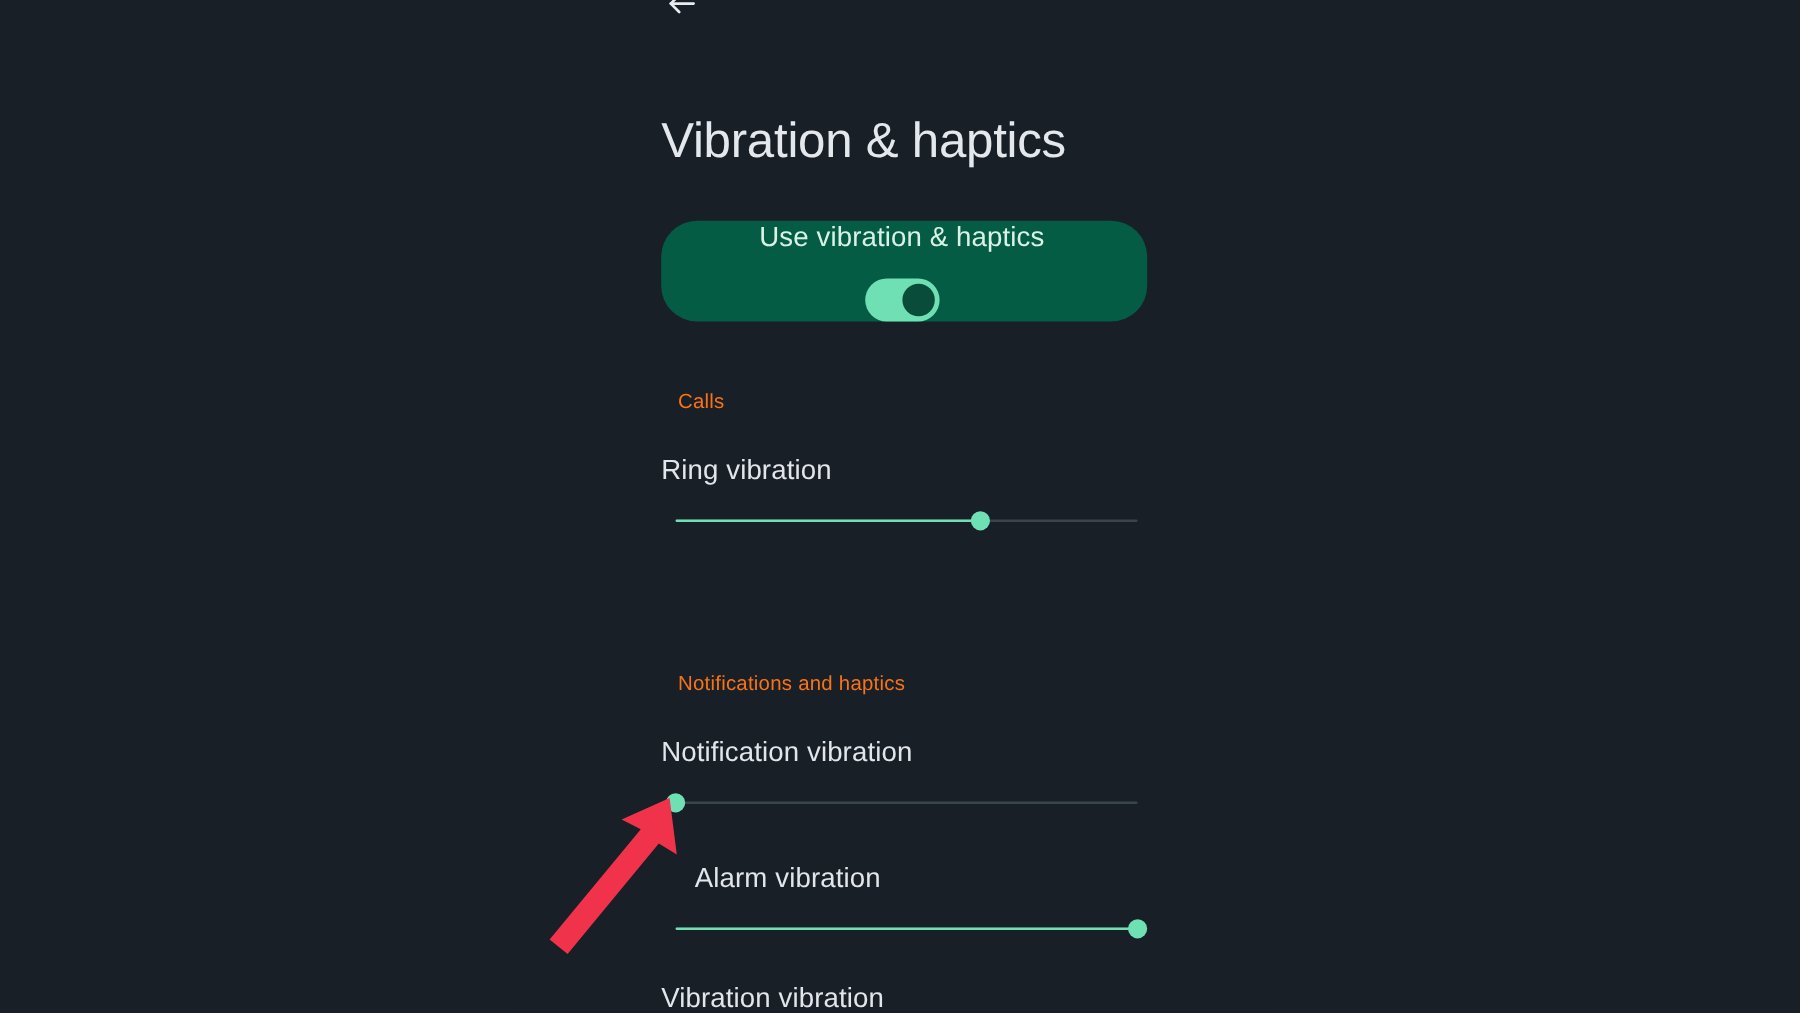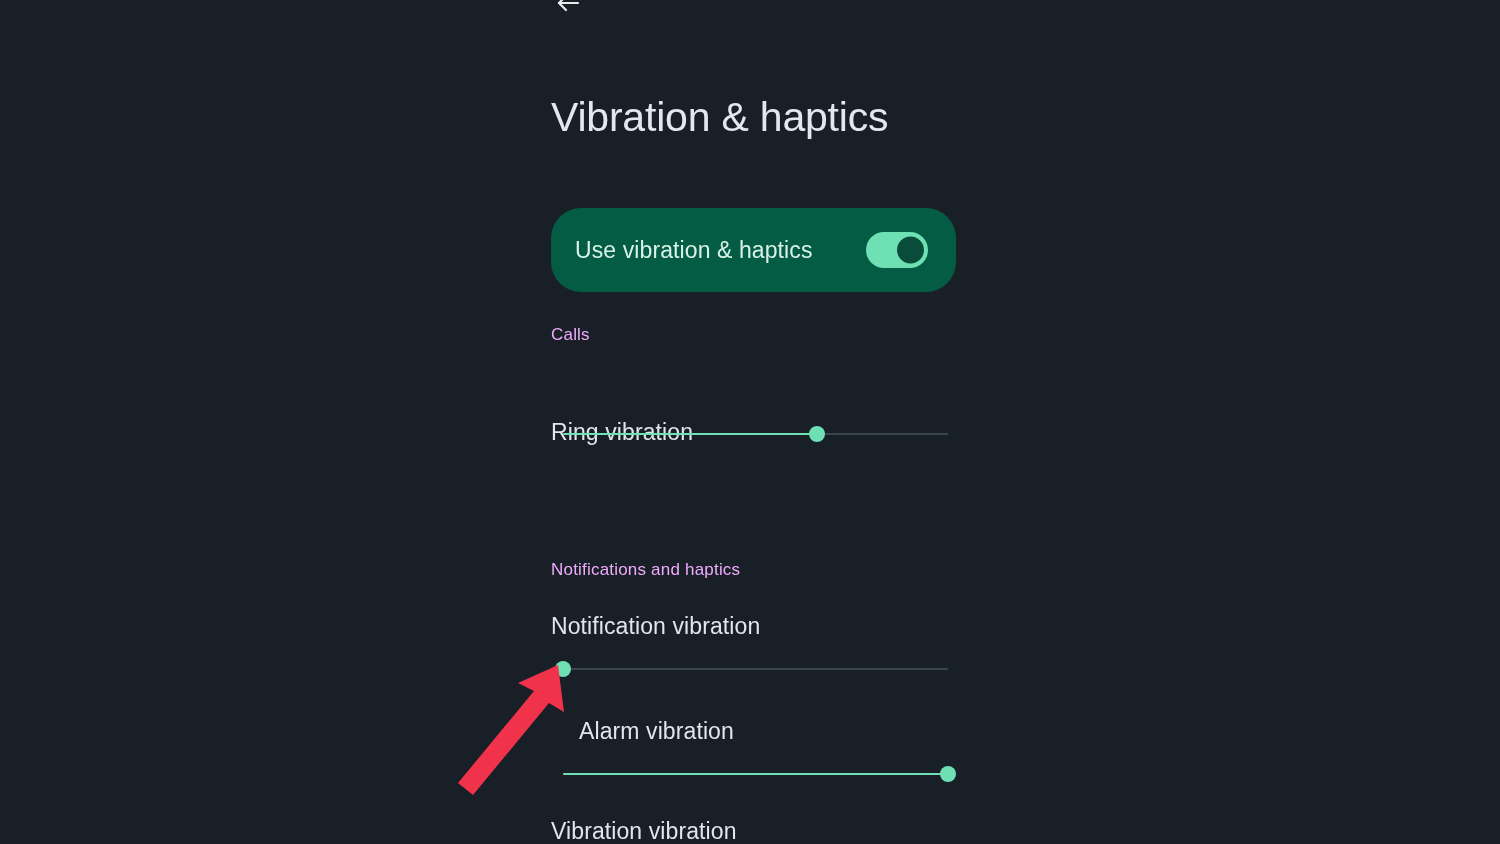--- a/index.html
+++ b/index.html
@@ -48,31 +48,32 @@
     letter-spacing: -0.2px;
     color: #e4e8ec;
     white-space: nowrap;
     line-height: 1;
   }
 
   
   #master-card {
     position: absolute;
     left: 0px;
-    top: 208px;
+    top: 184px;
     width: 405px;
     height: 84px;
     background: #055c45;
     border-radius: 30px;
     box-sizing: border-box;
     padding: 0 28px 0 24px;
     display: flex;
     align-items: center;
     justify-content: space-between;
     cursor: pointer;
+    flex-direction: column;
   }
   #master-card .card-label {
     font-size: 23px;
     font-weight: 400;
     color: #d9f2e6;
     letter-spacing: 0.1px;
   }
 
   
   .switch {
@@ -108,24 +109,24 @@
     transform: translateY(-50%);
     width: 21px;
     height: 21px;
     border-radius: 50%;
     background: #9aa2aa;
   }
 
   
   .section-header {
     position: absolute;
-    left: 0px;
+    left: 14px;
     font-size: 17px;
     font-weight: 500;
-    color: #f0abfc;
+    color: #f97316;
     letter-spacing: 0.2px;
     white-space: nowrap;
   }
 
   
   .row-label {
     position: absolute;
     left: 0px;
     font-size: 23px;
     font-weight: 400;
@@ -219,21 +220,21 @@
 
     <div id="master-card">
       <span class="card-label">Use vibration &amp; haptics</span>
       <span class="switch on">
         <span class="knob"></span>
       </span>
     </div>
 
     <div class="section-header" style="top:325px;">Calls</div>
 
-    <div class="row-label" style="top:378px;margin-top:41px;">Ring vibration</div>
+    <div class="row-label" style="top:378px;">Ring vibration</div>
 
     <div class="slider" style="top:422px;">
       <span class="track-bg"></span>
       <span class="track-fill" id="fill-ring" style="width: 66%;"></span>
       <span class="thumb" id="thumb-ring" style="left: 66%;"></span>
     </div>
 
 
     <div class="section-header" style="top:560px;">Notifications and haptics</div>
 

